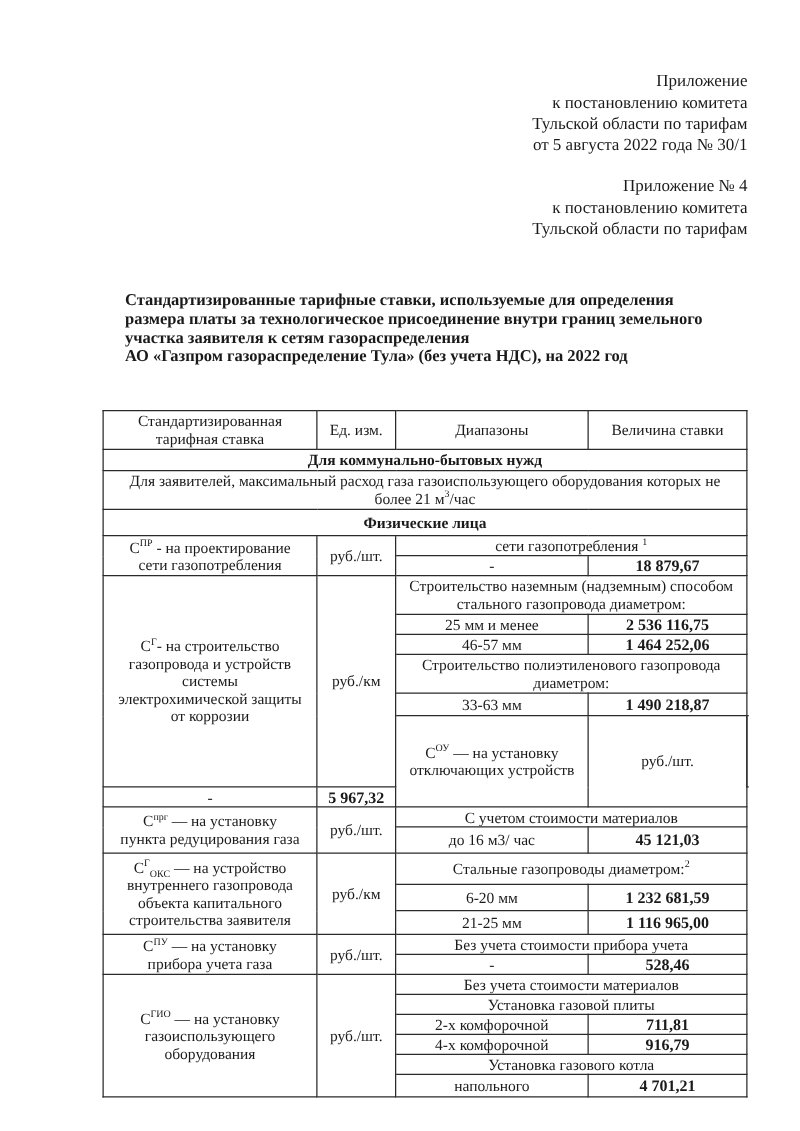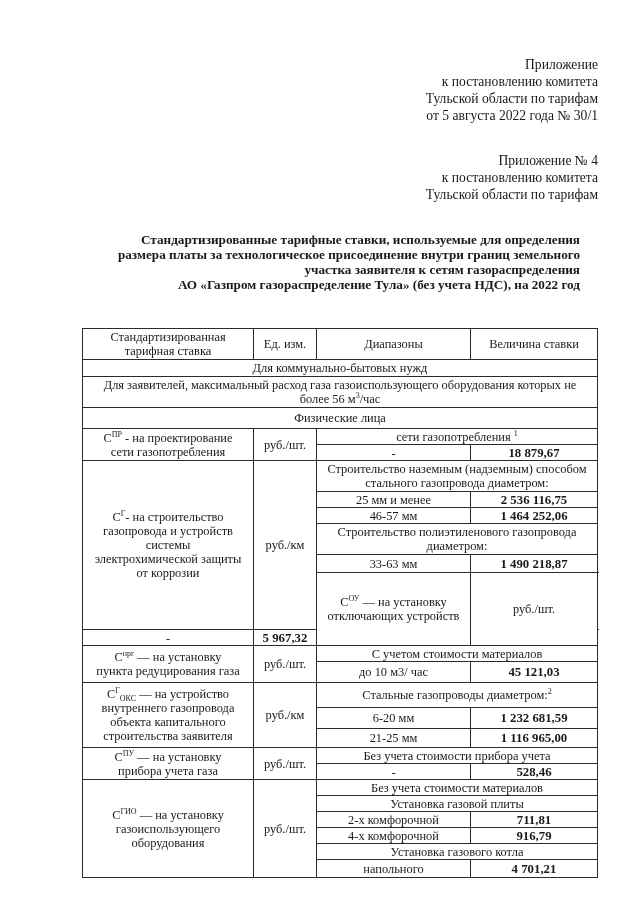--- a/index.html
+++ b/index.html
@@ -7,38 +7,38 @@
     width: 640px; height: 905px; position: relative; overflow: hidden;
     font-family: "DejaVu Serif", "Liberation Serif", serif;
     color: #1a1a1a;
   }
   .appendix {
     position: absolute; right: 42px; text-align: right;
     font-family: "Liberation Serif", serif; font-size: 13.6px; line-height: 17px;
   }
   .appendix div { white-space: nowrap; }
   #appendix1 { top: 56px; }
-  #appendix2 { top: 152px; }
+  #appendix2 { top: 140px; }
   .title {
     position: absolute; top: 232px; left: 100px; width: 480px;
-    text-align: right; font-family: "Liberation Serif", serif;
+    text-align: left; font-family: "Liberation Serif", serif;
     font-weight: bold; font-size: 13.2px; line-height: 15px;
   }
   .title div { white-space: nowrap; }
   table.tariffs {
     position: absolute; top: 328px; left: 82px; width: 515px;
     border-collapse: collapse; table-layout: fixed;
     font-family: "Liberation Serif", serif; font-size: 12.4px; line-height: 14px;
   }
   table.tariffs td {
     border: 1px solid #2a2a2a; text-align: center; vertical-align: middle;
     padding: 0 6px; overflow: hidden;
   }
   .hdr td { height: 30px; }
-  .section td { height: 15px; }
+  .section td { height: 15px; font-weight: bold; }
   .row15 { height: 15px; }
   .bold { font-weight: bold; font-size: 12.8px; }
   sup { font-size: 8px; line-height: 0; vertical-align: super; }
   sub { font-size: 8px; line-height: 0; vertical-align: sub; }
   .rate-name { padding: 0 3px; margin-top: 22px; }
   .left { text-align: left; }
 </style>
 </head>
 <body>
 
@@ -77,21 +77,21 @@
     <td>Диапазоны</td>
     <td>Величина ставки</td>
   </tr>
 
   <tr class="section">
     <td colspan="4" style="height:16px">Для коммунально-бытовых нужд</td>
   </tr>
   <tr>
     <td colspan="4" style="height:30px">
       <span>Для заявителей, максимальный расход газа газоиспользующего оборудования которых не</span><br>
-      <span>более 56 м</span><sup>3</sup><span>/час</span>
+      <span>более 21 м</span><sup>3</sup><span>/час</span>
     </td>
   </tr>
   <tr class="section">
     <td colspan="4" style="height:20px">Физические лица</td>
   </tr>
 
   <tr>
     <td rowspan="2" class="rate-name">
       <span>С</span><sup>ПР</sup><span> - на проектирование</span><br>
       <span>сети газопотребления</span>
@@ -148,21 +148,21 @@
 
   <tr>
     <td rowspan="2" class="rate-name left">
       <span>С</span><sup>прг</sup><span> — на установку</span><br>
       <span>пункта редуцирования газа</span>
     </td>
     <td rowspan="2">руб./шт.</td>
     <td colspan="2" class="row15">С учетом стоимости материалов</td>
   </tr>
   <tr>
-    <td style="height:20px">до 10 м3/ час</td>
+    <td style="height:20px">до 16 м3/ час</td>
     <td class="bold">45 121,03</td>
   </tr>
 
   <tr>
     <td rowspan="3" class="rate-name">
       <span>С</span><sup>Г</sup><sub>ОКС</sub> <span>— на устройство</span><br>
       <span>внутреннего газопровода</span><br>
       <span>объекта капитального</span><br>
       <span>строительства заявителя</span>
     </td>

